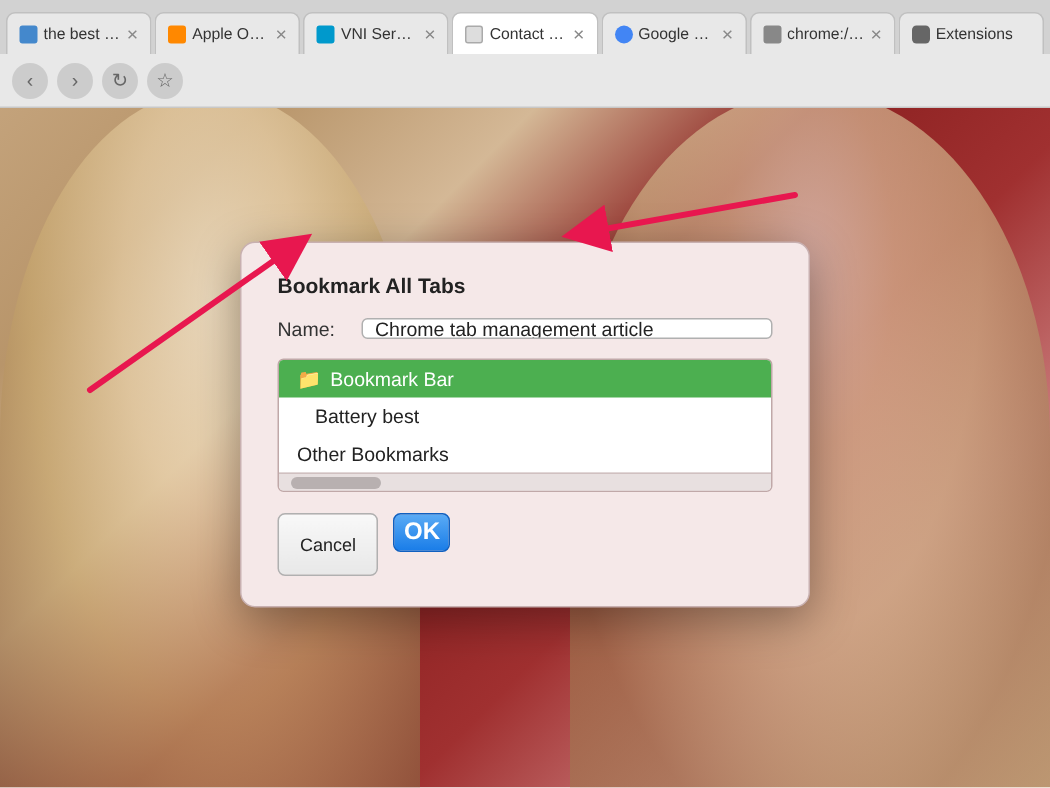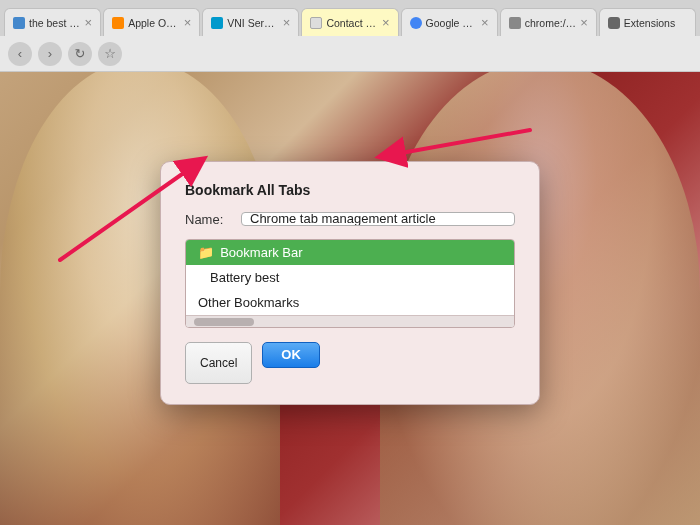--- a/index.html
+++ b/index.html
@@ -74,21 +74,21 @@
       font-size: 11px;
       color: #333;
       gap: 4px;
       flex: 1;
       overflow: hidden;
       border: 1px solid #c0c0c0;
       border-bottom: none;
     }
 
     .tab.active {
-      background: #fef9c3;
+      background: #ffffff;
       z-index: 2;
     }
 
     .tab-favicon {
       width: 12px;
       height: 12px;
       border-radius: 2px;
       flex-shrink: 0;
       background: #888;
     }
@@ -170,20 +170,21 @@
 
     .dialog-title {
       font-size: 14px;
       font-weight: 600;
       color: #222;
       margin-bottom: 14px;
     }
 
     .dialog-row {
       display: flex;
+      align-items: center;
       gap: 10px;
       margin-bottom: 12px;
     }
 
     .dialog-label {
       font-size: 13px;
       color: #333;
       width: 46px;
       flex-shrink: 0;
     }
@@ -282,25 +283,25 @@
       background: linear-gradient(to bottom, #f8f8f8, #e8e8e8);
       border: 1px solid #b0b0b0;
       border-radius: 5px;
       font-size: 12px;
       color: #222;
       cursor: pointer;
     }
 
     .btn-ok {
       height: 26px;
-      padding: 0 18px;
+      padding: 0 6px;
       background: linear-gradient(to bottom, #5aabf5, #1a7de8);
       border: 1px solid #1060c0;
       border-radius: 5px;
-      font-size: 13px;
+      font-size: 16px;
       color: white;
       font-weight: 600;
       cursor: pointer;
     }
 
     
     .arrow-svg {
       position: absolute;
       z-index: 50;
       pointer-events: none;

